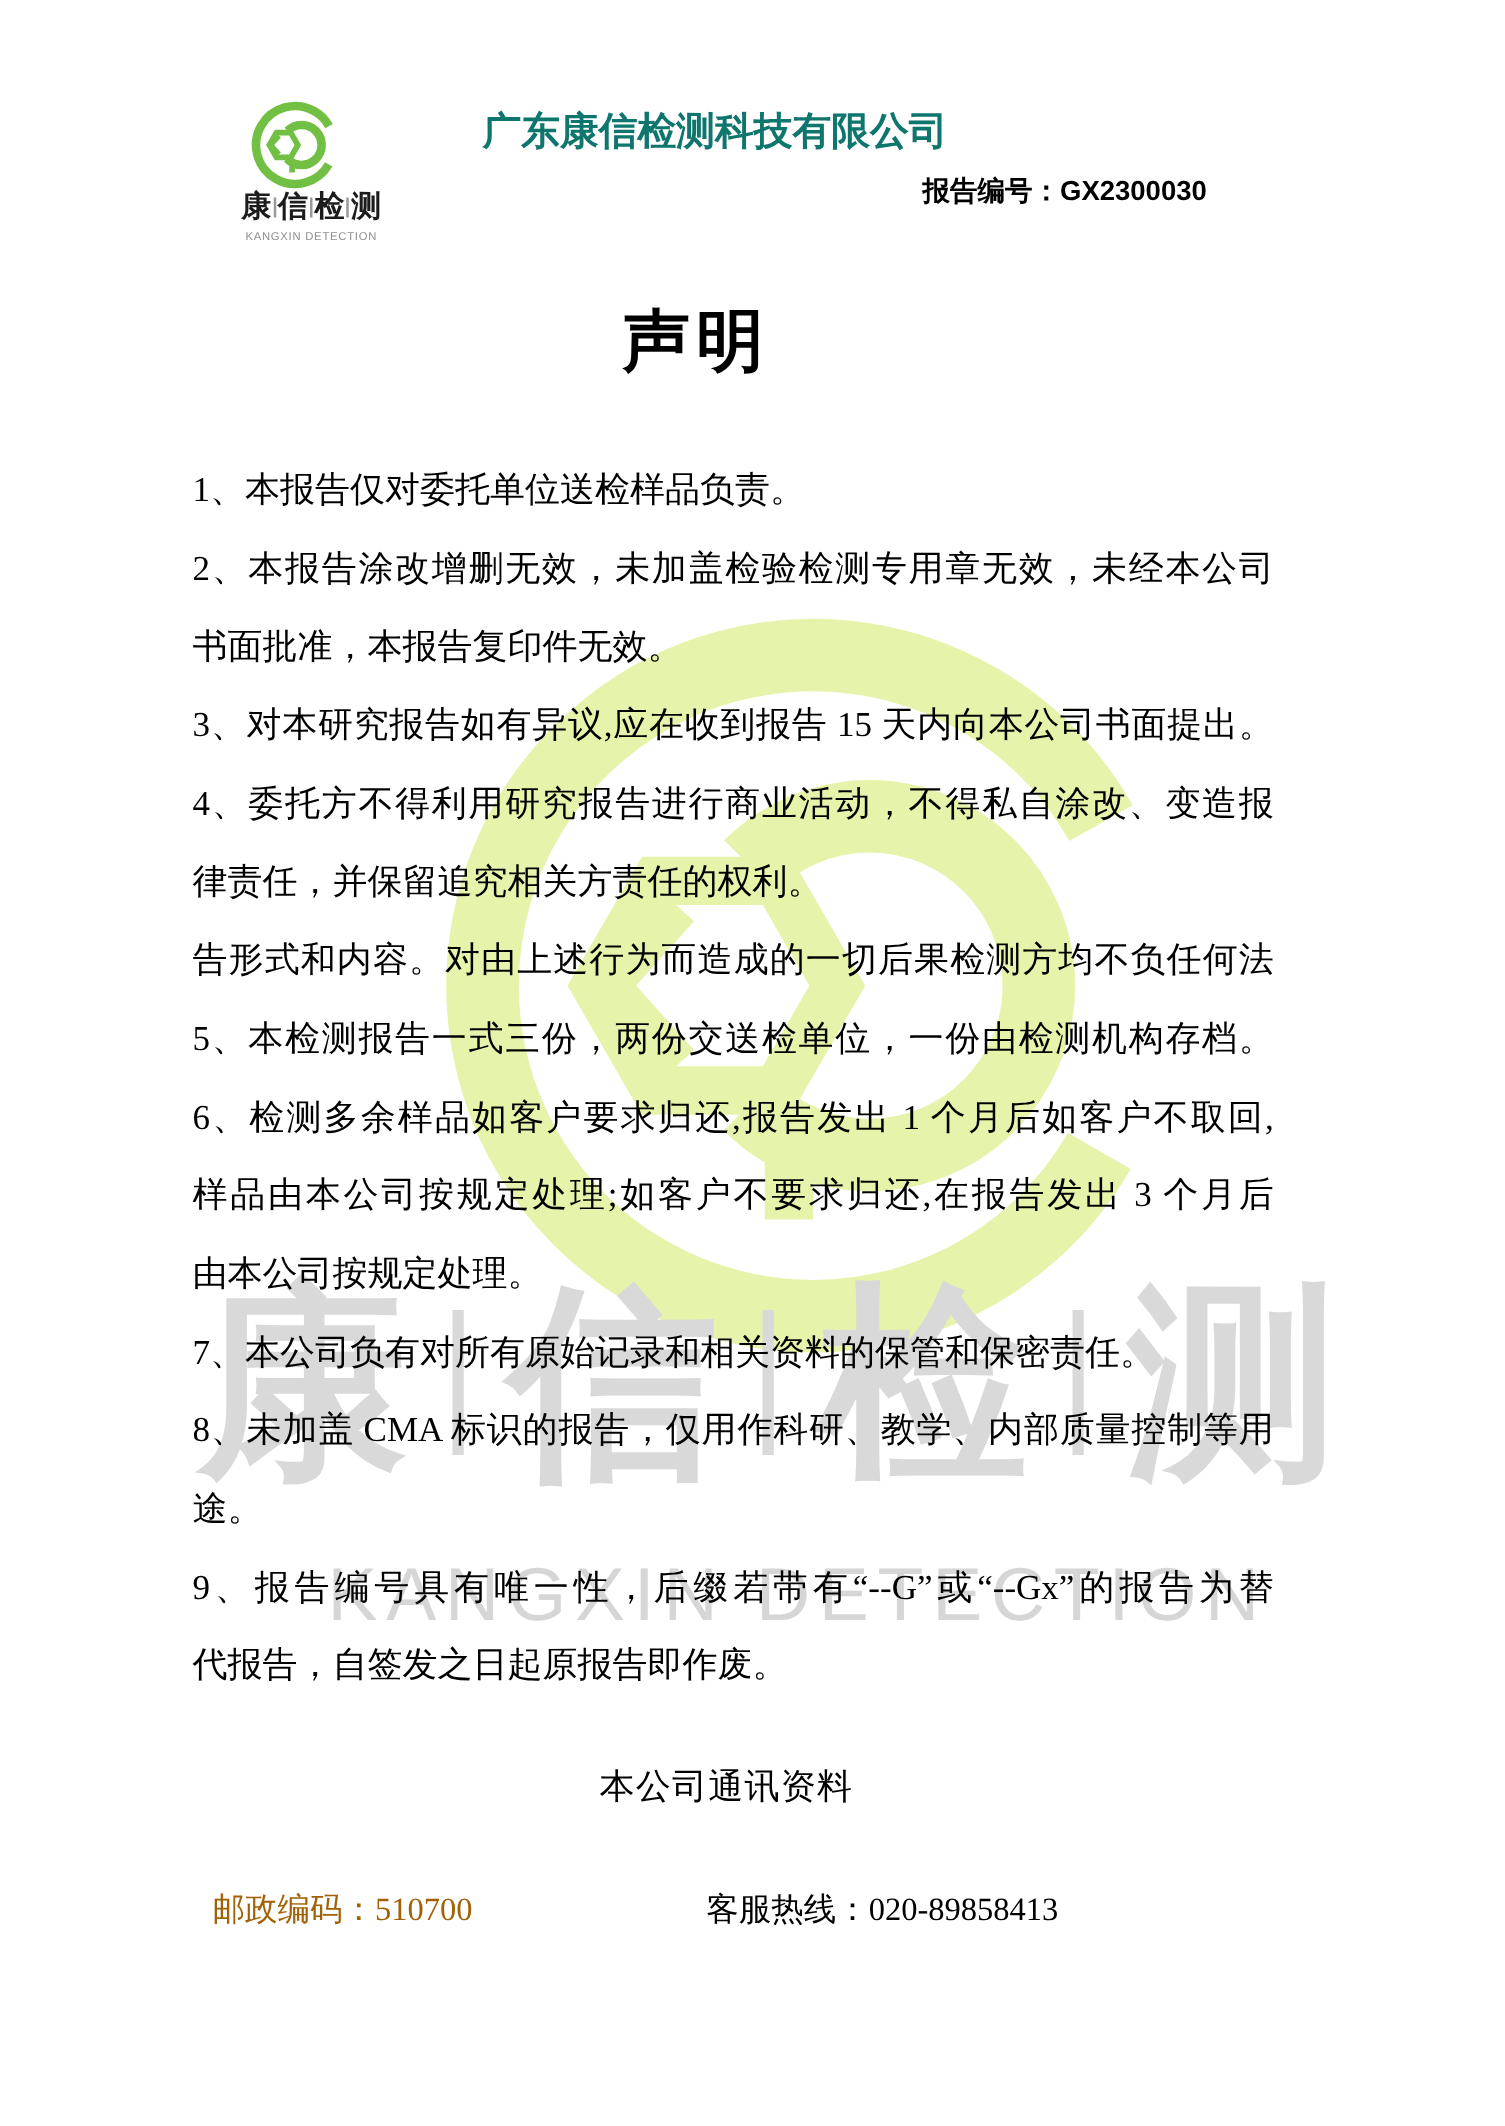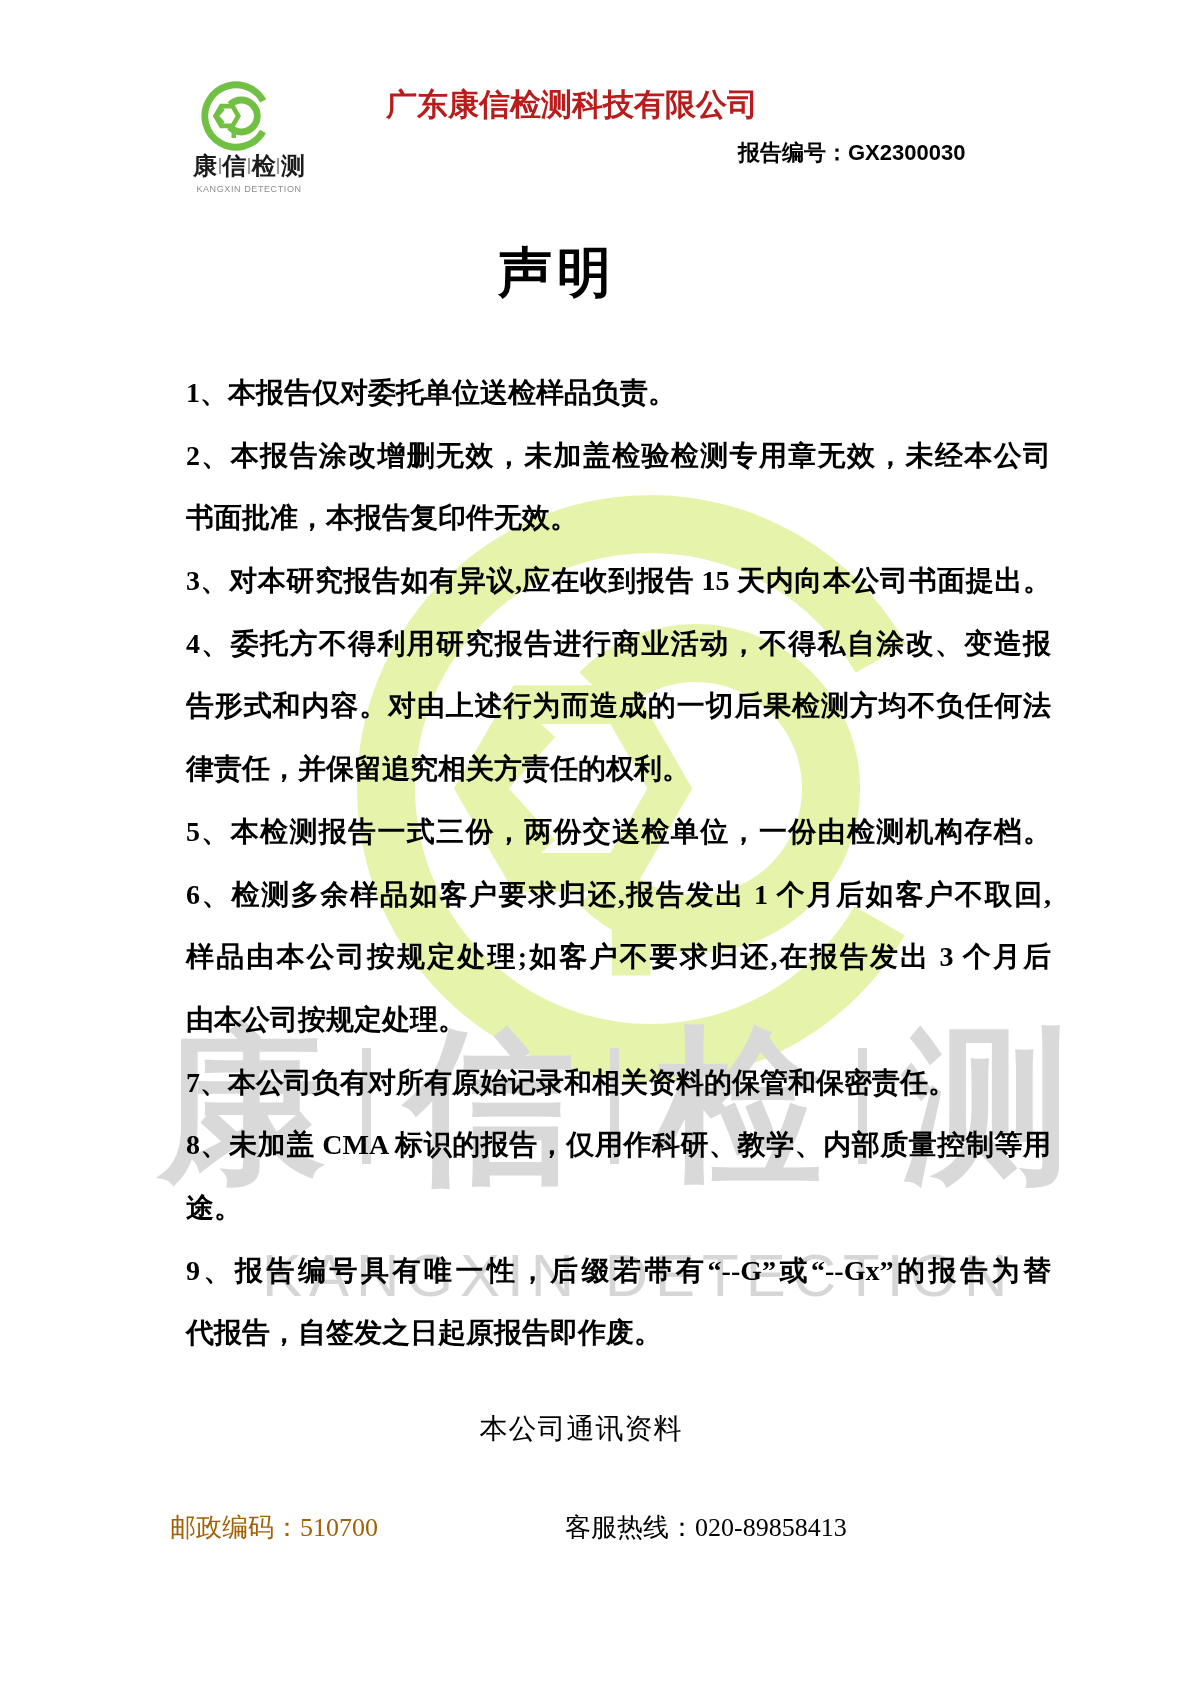--- a/index.html
+++ b/index.html
@@ -30,34 +30,34 @@
   }
   .logo-cn .char { font-size:24px; line-height:28px; }
   .logo-cn .char-div { width:2px; height:16px; background:#9a9a9a; }
   .logo-en {
     position:absolute; left:188px; top:184px; width:122px; z-index:2; text-align:center;
     font-family:"Liberation Sans","DejaVu Sans",sans-serif; font-size:9px; color:#8d8d8d;
     letter-spacing:0.6px;
   }
   .company-name {
     position:absolute; left:386px; top:84px; z-index:2;
-    font-size:31px; font-weight:bold; color:#b91c1c; letter-spacing:0px; white-space:nowrap;
+    font-size:31px; font-weight:bold; color:#0f766e; letter-spacing:0px; white-space:nowrap;
   }
   .report-no {
     position:absolute; left:738px; top:138px; z-index:2; white-space:nowrap;
     font-size:22px; font-weight:bold; color:#000;
   }
   .report-no .num { font-family:"Liberation Sans","DejaVu Sans",sans-serif; font-size:22px; }
   
   .doc-title {
     position:absolute; left:0; top:224px; width:1114px; z-index:2; text-align:center;
     font-size:54px; font-weight:bold; letter-spacing:5px; color:#000;margin-top:13px;
   }
   
-  .statements { position:absolute; left:186px; top:362px; width:865px; z-index:2; color:#000;font-weight:bold; }
+  .statements { position:absolute; left:154px; top:362px; width:865px; z-index:2; color:#000; }
   .body-line { height:62.7px; line-height:62.7px; font-size:28px; }
   .body-line.just { text-align:justify; text-align-last:justify; }
   
   .contact-heading {
     position:absolute; left:0; top:1410px; width:1114px; z-index:2; text-align:center;
     font-size:28px; color:#000; letter-spacing:1px;margin-left:24px;
   }
   .contact-address { position:absolute; left:170px; top:1463px; z-index:2; font-size:26px; color:#000; }
   .contact-postcode { position:absolute; left:170px; top:1510px; z-index:2; font-size:26px; color:#a16207; }
   .contact-hotline { position:absolute; left:565px; top:1510px; z-index:2; font-size:26px; color:#000; }
@@ -120,22 +120,22 @@
   </div>
 
   <div class="doc-title">声明</div>
 
   <div class="statements">
       <div class="body-line">1、本报告仅对委托单位送检样品负责。</div>
       <div class="body-line just">2、本报告涂改增删无效，未加盖检验检测专用章无效，未经本公司</div>
       <div class="body-line">书面批准，本报告复印件无效。</div>
       <div class="body-line just">3、对本研究报告如有异议,应在收到报告 15 天内向本公司书面提出。</div>
       <div class="body-line just">4、委托方不得利用研究报告进行商业活动，不得私自涂改、变造报</div>
+      <div class="body-line">律责任，并保留追究相关方责任的权利。</div>
       <div class="body-line just">告形式和内容。对由上述行为而造成的一切后果检测方均不负任何法</div>
-      <div class="body-line">律责任，并保留追究相关方责任的权利。</div>
       <div class="body-line just">5、本检测报告一式三份，两份交送检单位，一份由检测机构存档。</div>
       <div class="body-line just">6、检测多余样品如客户要求归还,报告发出 1 个月后如客户不取回,</div>
       <div class="body-line just">样品由本公司按规定处理;如客户不要求归还,在报告发出 3 个月后</div>
       <div class="body-line">由本公司按规定处理。</div>
       <div class="body-line">7、本公司负有对所有原始记录和相关资料的保管和保密责任。</div>
       <div class="body-line just">8、未加盖 CMA 标识的报告，仅用作科研、教学、内部质量控制等用</div>
       <div class="body-line">途。</div>
       <div class="body-line just">9、报告编号具有唯一性，后缀若带有“--G”或“--Gx”的报告为替</div>
       <div class="body-line">代报告，自签发之日起原报告即作废。</div>
     </div>

